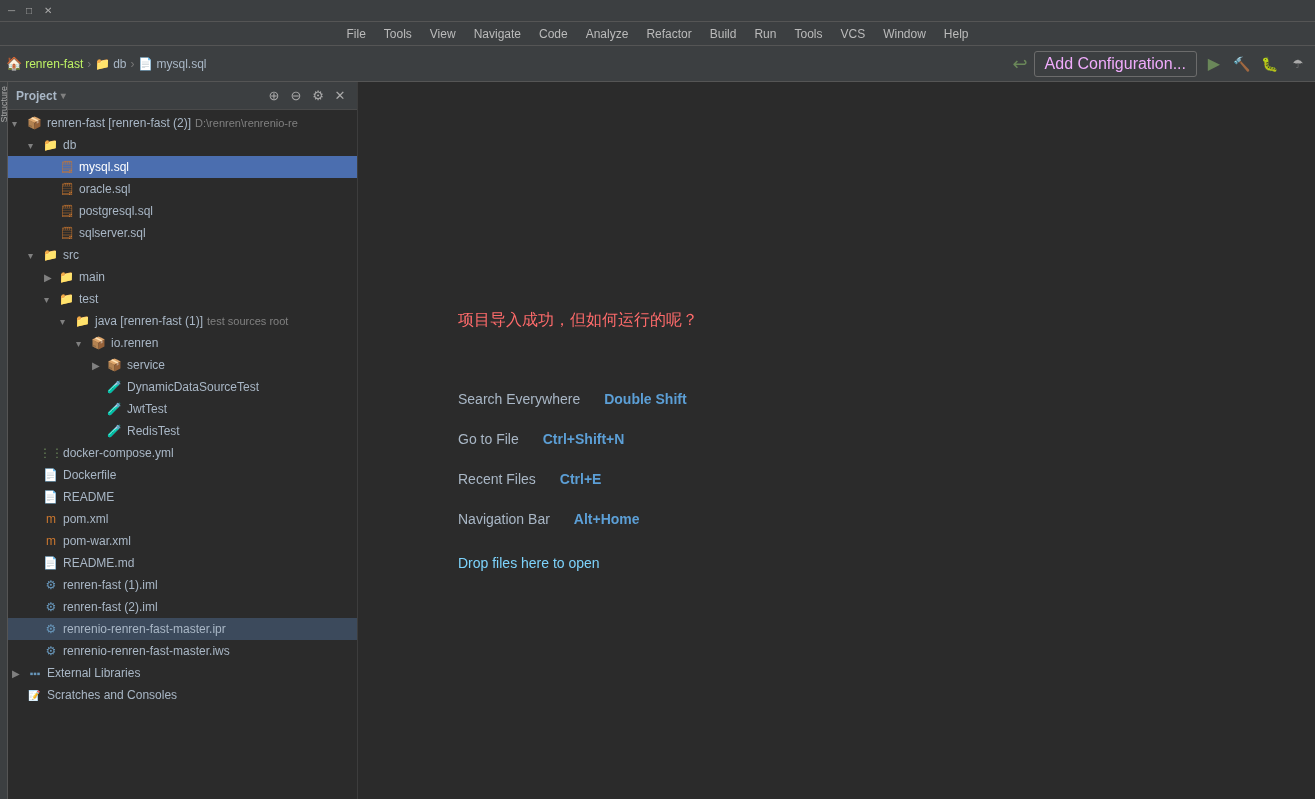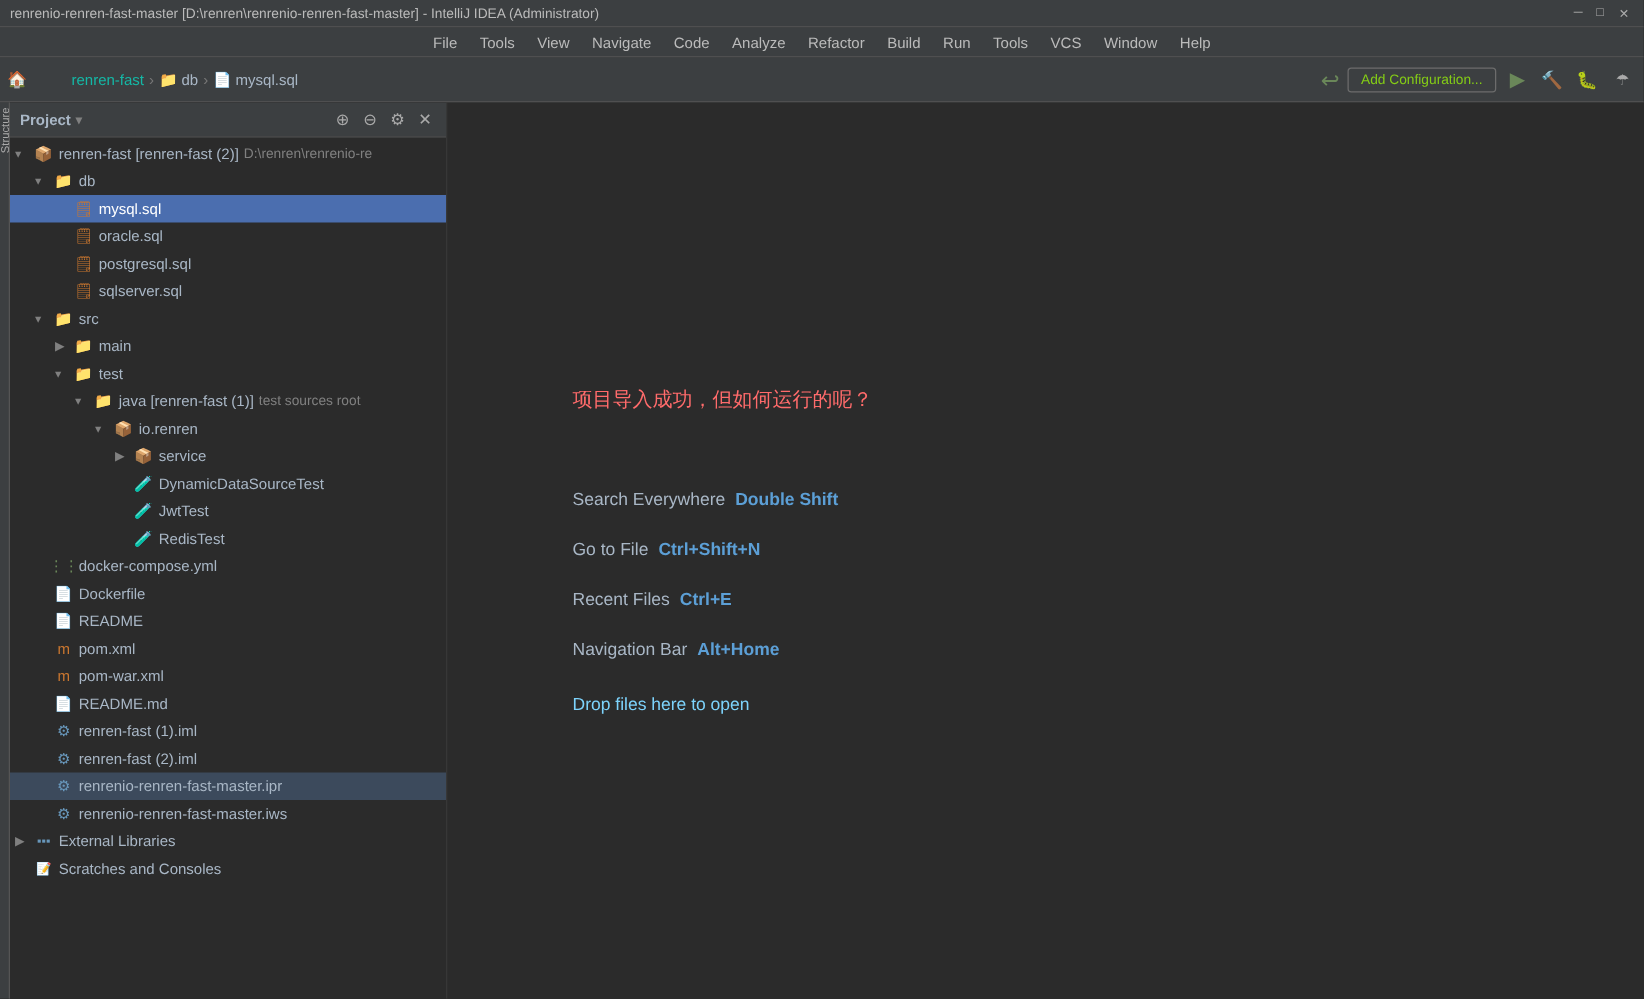--- a/index.html
+++ b/index.html
@@ -90,23 +90,23 @@
       gap: 6px;
     }
     .back-arrow {
       color: #6a8759;
       font-size: 18px;
       cursor: pointer;
     }
     .add-config-btn {
       background: transparent;
       border: 1px solid #6c6c6c;
-      color: #84cc16;
+      color: #f0abfc;
       padding: 3px 10px;
-      font-size: 11px;
+      font-size: 16px;
       border-radius: 3px;
       cursor: pointer;
     }
     .run-btn {
       color: #6a8759;
       font-size: 16px;
       cursor: pointer;
     }
     .build-icon { color: #aaa; font-size: 14px; cursor: pointer; }
 
@@ -237,21 +237,21 @@
 
     .chinese-text {
       font-size: 16px;
       color: #ff6b6b;
       margin-bottom: 40px;
     }
 
     .shortcut-item {
       display: flex;
       align-items: center;
-      gap: 8px;
+      gap: 24px;
       margin: 4px 0;
     }
     .shortcut-label {
       color: #a9b7c6;
       font-size: 14px;
     }
     .shortcut-key {
       color: #5c9fd6;
       font-size: 14px;
       font-weight: bold;
@@ -259,21 +259,20 @@
     .drop-text {
       color: #7dd3fc;
       font-size: 14px;
       margin-top: 8px;
     }
   </style>
 </head>
 <body>
 
 <div class="title-bar">
-  <span class="title-bar-text">renrenio-renren-fast-master [D:\renren\renrenio-renren-fast-master] - IntelliJ IDEA (Administrator)</span>
   <div class="title-bar-controls">
     <span class="title-bar-btn">─</span>
     <span class="title-bar-btn">□</span>
     <span class="title-bar-btn">✕</span>
   </div>
 </div>
 
 <div class="menu-bar">
 <span class="menu-item">File</span>
     <span class="menu-item">Tools</span>
@@ -286,21 +285,21 @@
     <span class="menu-item">Run</span>
     <span class="menu-item">Tools</span>
     <span class="menu-item">VCS</span>
     <span class="menu-item">Window</span>
     <span class="menu-item">Help</span>
   </div>
 
 <div class="toolbar">
   <div class="breadcrumb-item">
     <span style="font-size:13px;">🏠</span>
-    <span style="font-size:12px;color:#14b8a6;margin-left:32px;">renren-fast</span>
+    <span style="font-size:12px;color:#bef264;">renren-fast</span>
   </div>
   <span class="breadcrumb-sep">›</span>
   <div class="breadcrumb-item">
     <span>📁</span>
     <span style="font-size:12px;color:#a9b7c6;">db</span>
   </div>
   <span class="breadcrumb-sep">›</span>
   <div class="breadcrumb-item">
     <span>📄</span>
     <span style="font-size:12px;color:#a9b7c6;">mysql.sql</span>

